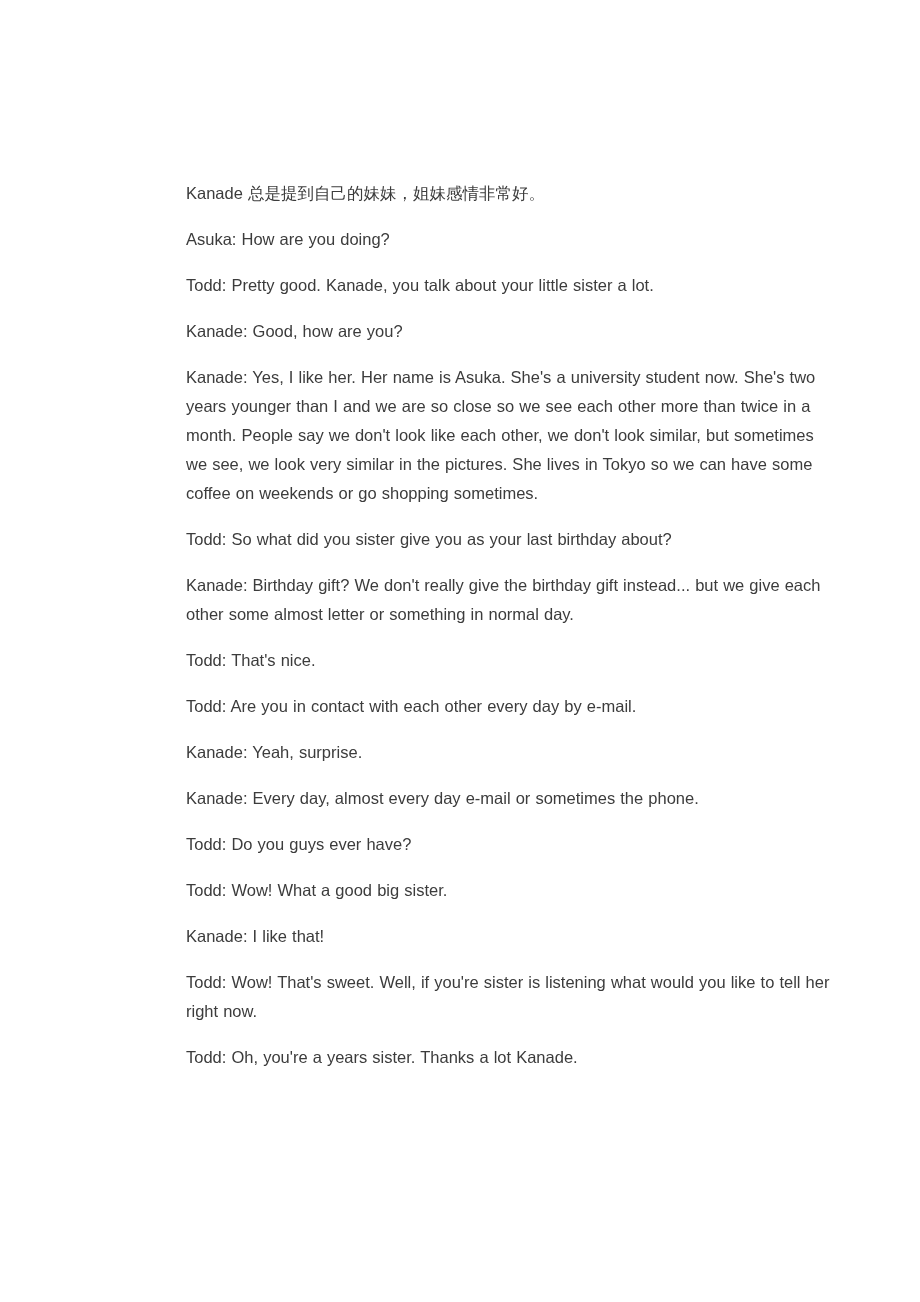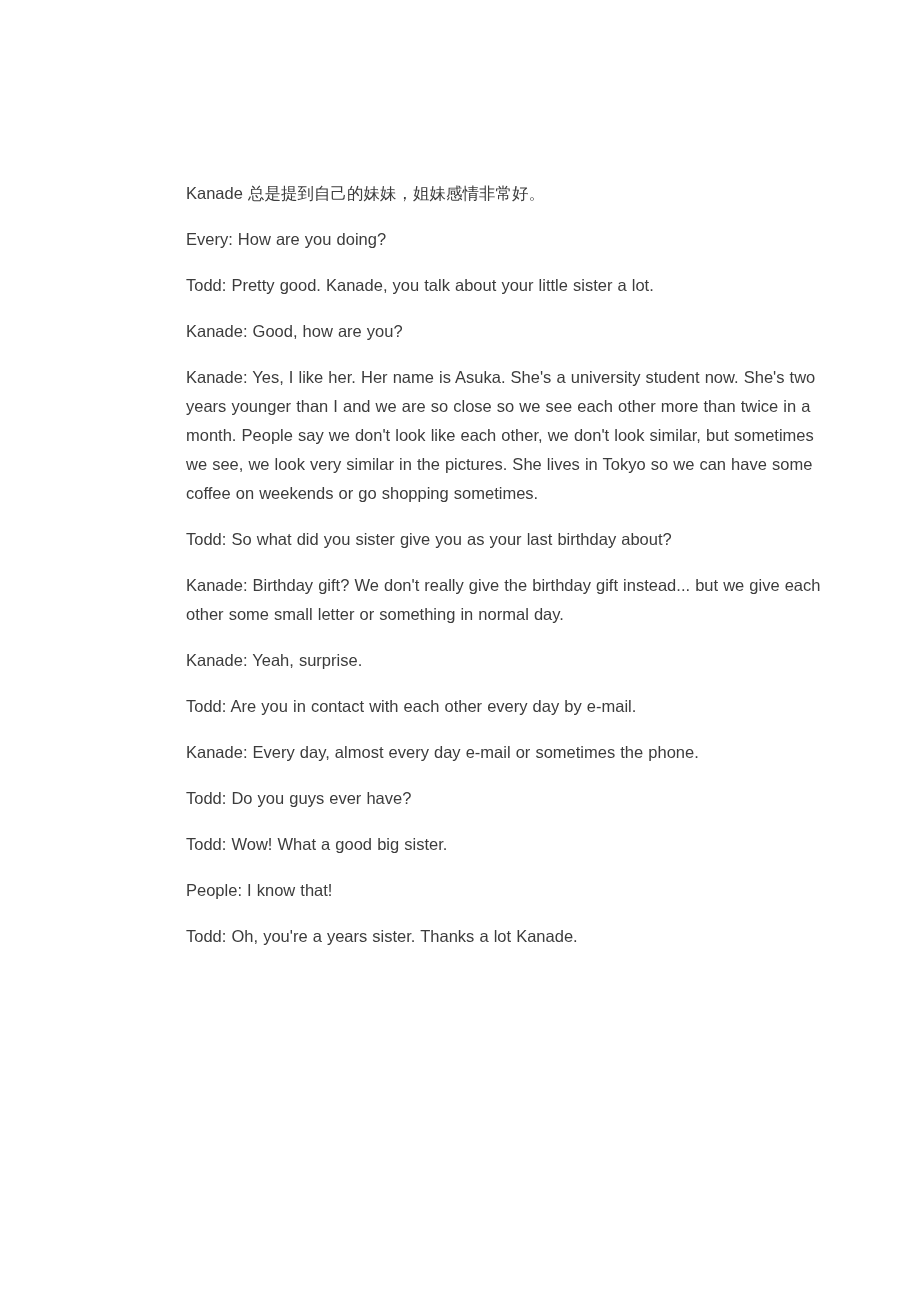--- a/index.html
+++ b/index.html
@@ -27,27 +27,29 @@
     margin: 0 0 17px 0;
     word-spacing: 0.5px;
   }
 </style>
 </head>
 <body>
 
 <div class="page">
   <div class="doc-body">
     <p>Kanade 总是提到自己的妹妹，姐妹感情非常好。</p>
-    <p>Every: How are you doing?</p>
+    <p>Asuka: How are you doing?</p>
     <p>Todd: Pretty good. Kanade, you talk about your little sister a lot.</p>
     <p>Kanade: Good, how are you?</p>
     <p>Kanade: Yes, I like her. Her name is Asuka. She's a university student now. She's two years younger than I and we are so close so we see each other more than twice in a month. People say we don't look like each other, we don't look similar, but sometimes we see, we look very similar in the pictures. She lives in Tokyo so we can have some coffee on weekends or go shopping sometimes.</p>
     <p>Todd: So what did you sister give you as your last birthday about?</p>
-    <p>Kanade: Birthday gift? We don't really give the birthday gift instead... but we give each other some small letter or something in normal day.</p>
+    <p>Kanade: Birthday gift? We don't really give the birthday gift instead... but we give each other some almost letter or something in normal day.</p>
+    <p>Todd: That's nice.</p>
+    <p>Todd: Are you in contact with each other every day by e-mail.</p>
     <p>Kanade: Yeah, surprise.</p>
-    <p>Todd: Are you in contact with each other every day by e-mail.</p>
     <p>Kanade: Every day, almost every day e-mail or sometimes the phone.</p>
     <p>Todd: Do you guys ever have?</p>
     <p>Todd: Wow! What a good big sister.</p>
-    <p>People: I know that!</p>
+    <p>Kanade: I like that!</p>
+    <p>Todd: Wow! That's sweet. Well, if you're sister is listening what would you like to tell her right now.</p>
     <p>Todd: Oh, you're a years sister. Thanks a lot Kanade.</p>
   </div>
 </div>
 
 </body></html>

